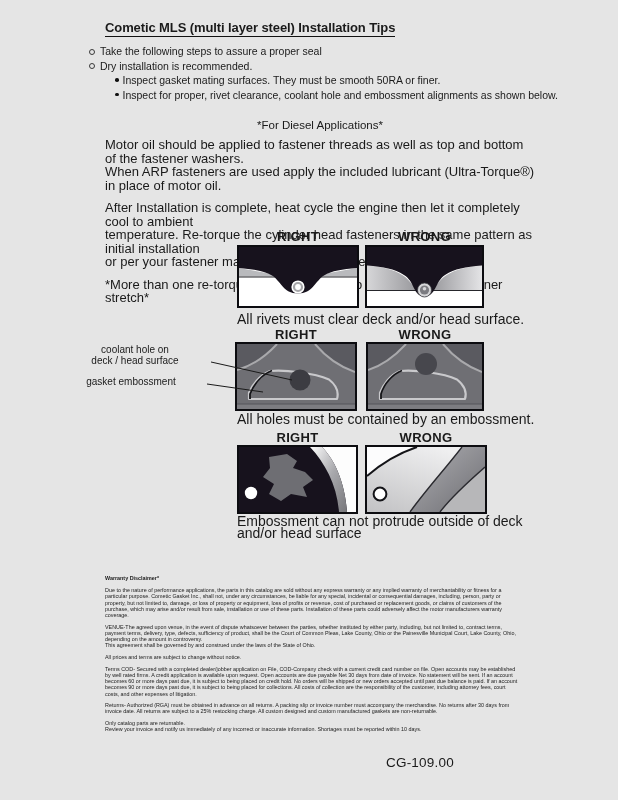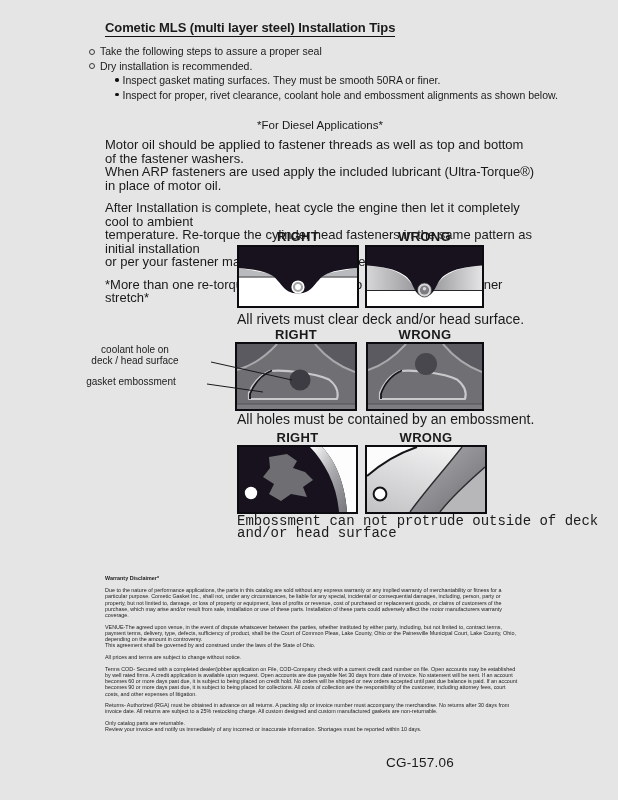--- a/index.html
+++ b/index.html
@@ -189,35 +189,35 @@
       <path d="M0,0 H50 C32,6 15,16 0,29 Z" fill="#fcfcfd"></path>
       <path d="M50,0 C32,6 15,16 0,29" stroke="#141418" stroke-width="2" fill="none"></path>
       <path d="M118,20 C102,34 85,49 73,65 H118 Z" fill="#b7b7b9"></path>
       <path d="M95,0 C78,22 58,44 43,65 H73 C85,49 102,34 118,20 V0 Z" fill="url(#g3c)"></path>
       <path d="M95,0 C78,22 58,44 43,65" stroke="#2a2a2f" stroke-width="1.4" fill="none"></path>
       <path d="M118,20 C102,34 85,49 73,65" stroke="#2a2a2f" stroke-width="1.4" fill="none"></path>
       <circle cx="13" cy="47" r="6.4" fill="#ffffff" stroke="#141418" stroke-width="2"></circle>
     </svg>
   </div>
 
-  <div class="fig-caption preline" style="left:237px;top:515px;font-family:Liberation Mono, monospace;">Embossment can not protrude outside of deck
+  <div class="fig-caption preline" style="left:237px;top:515px;">Embossment can not protrude outside of deck
 and/or head surface</div>
 
   <svg class="leader-overlay">
     <line x1="211" y1="362" x2="292" y2="380" stroke="#1a1a1a" stroke-width="1"></line>
     <line x1="207" y1="384" x2="263" y2="392" stroke="#1a1a1a" stroke-width="1"></line>
   </svg>
 
   <div class="legal">
     <div class="lg-head">Warranty Disclaimer*</div>
     <p>Due to the nature of performance applications, the parts in this catalog are sold without any express warranty or any implied warranty of merchantability or fitness for a particular purpose.  Cometic Gasket Inc., shall not, under any circumstances, be liable for any special, incidental or consequential damages, including, person, party or property, but not limited to, damage, or loss of property or equipment, loss of profits or revenue, cost of purchased or replacement goods, or claims of customers of the purchase, which may arise and/or result from sale, installation or use of these parts.  Installation of these parts could adversely affect the motor manufacturers warranty coverage.</p>
     <p class="preline">VENUE-The agreed upon venue, in the event of dispute whatsoever between the parties, whether instituted by either party, including, but not limited to, contract terms, payment terms, delivery, type, defects, sufficiency of product, shall be the Court of Common Pleas, Lake County, Ohio or the Painesville Municipal Court, Lake County, Ohio, depending on the amount in controversy.
 This agreement shall be governed by and construed under the laws of the State of Ohio.</p>
     <p>All prices and terms are subject to change without notice.</p>
     <p>Terms COD- Secured with a completed dealer/jobber application on File, COD-Company check with a current credit card number on file.  Open accounts may be established by well rated firms.  A credit application is available upon request.  Open accounts are due payable Net 30 days from date of invoice.  No statement will be sent.  If an account becomes 60 or more days past due, it is subject to being placed on credit hold.  No orders will be shipped or new orders accepted until past due balance is paid.  If an account becomes 90 or more days past due, it is subject to being placed for collections.  All costs of collection are the responsibility of the customer, including attorney fees, court costs, and other expenses of litigation.</p>
     <p>Returns- Authorized (RGA) must be obtained in advance on all returns.  A packing slip or invoice number must accompany the merchandise.  No returns after 30 days from invoice date.  All returns are subject to a 25% restocking charge.  All custom designed and custom manufactured gaskets are non-returnable.</p>
     <p class="preline">Only catalog parts are returnable.
 Review your invoice and notify us immediately of any incorrect or inaccurate information.  Shortages must be reported within 10 days.</p>
   </div>
 
-  <div class="page-number">CG-157.06</div>
+  <div class="page-number">CG-109.00</div>
 
 </div>
 
 </body></html>

